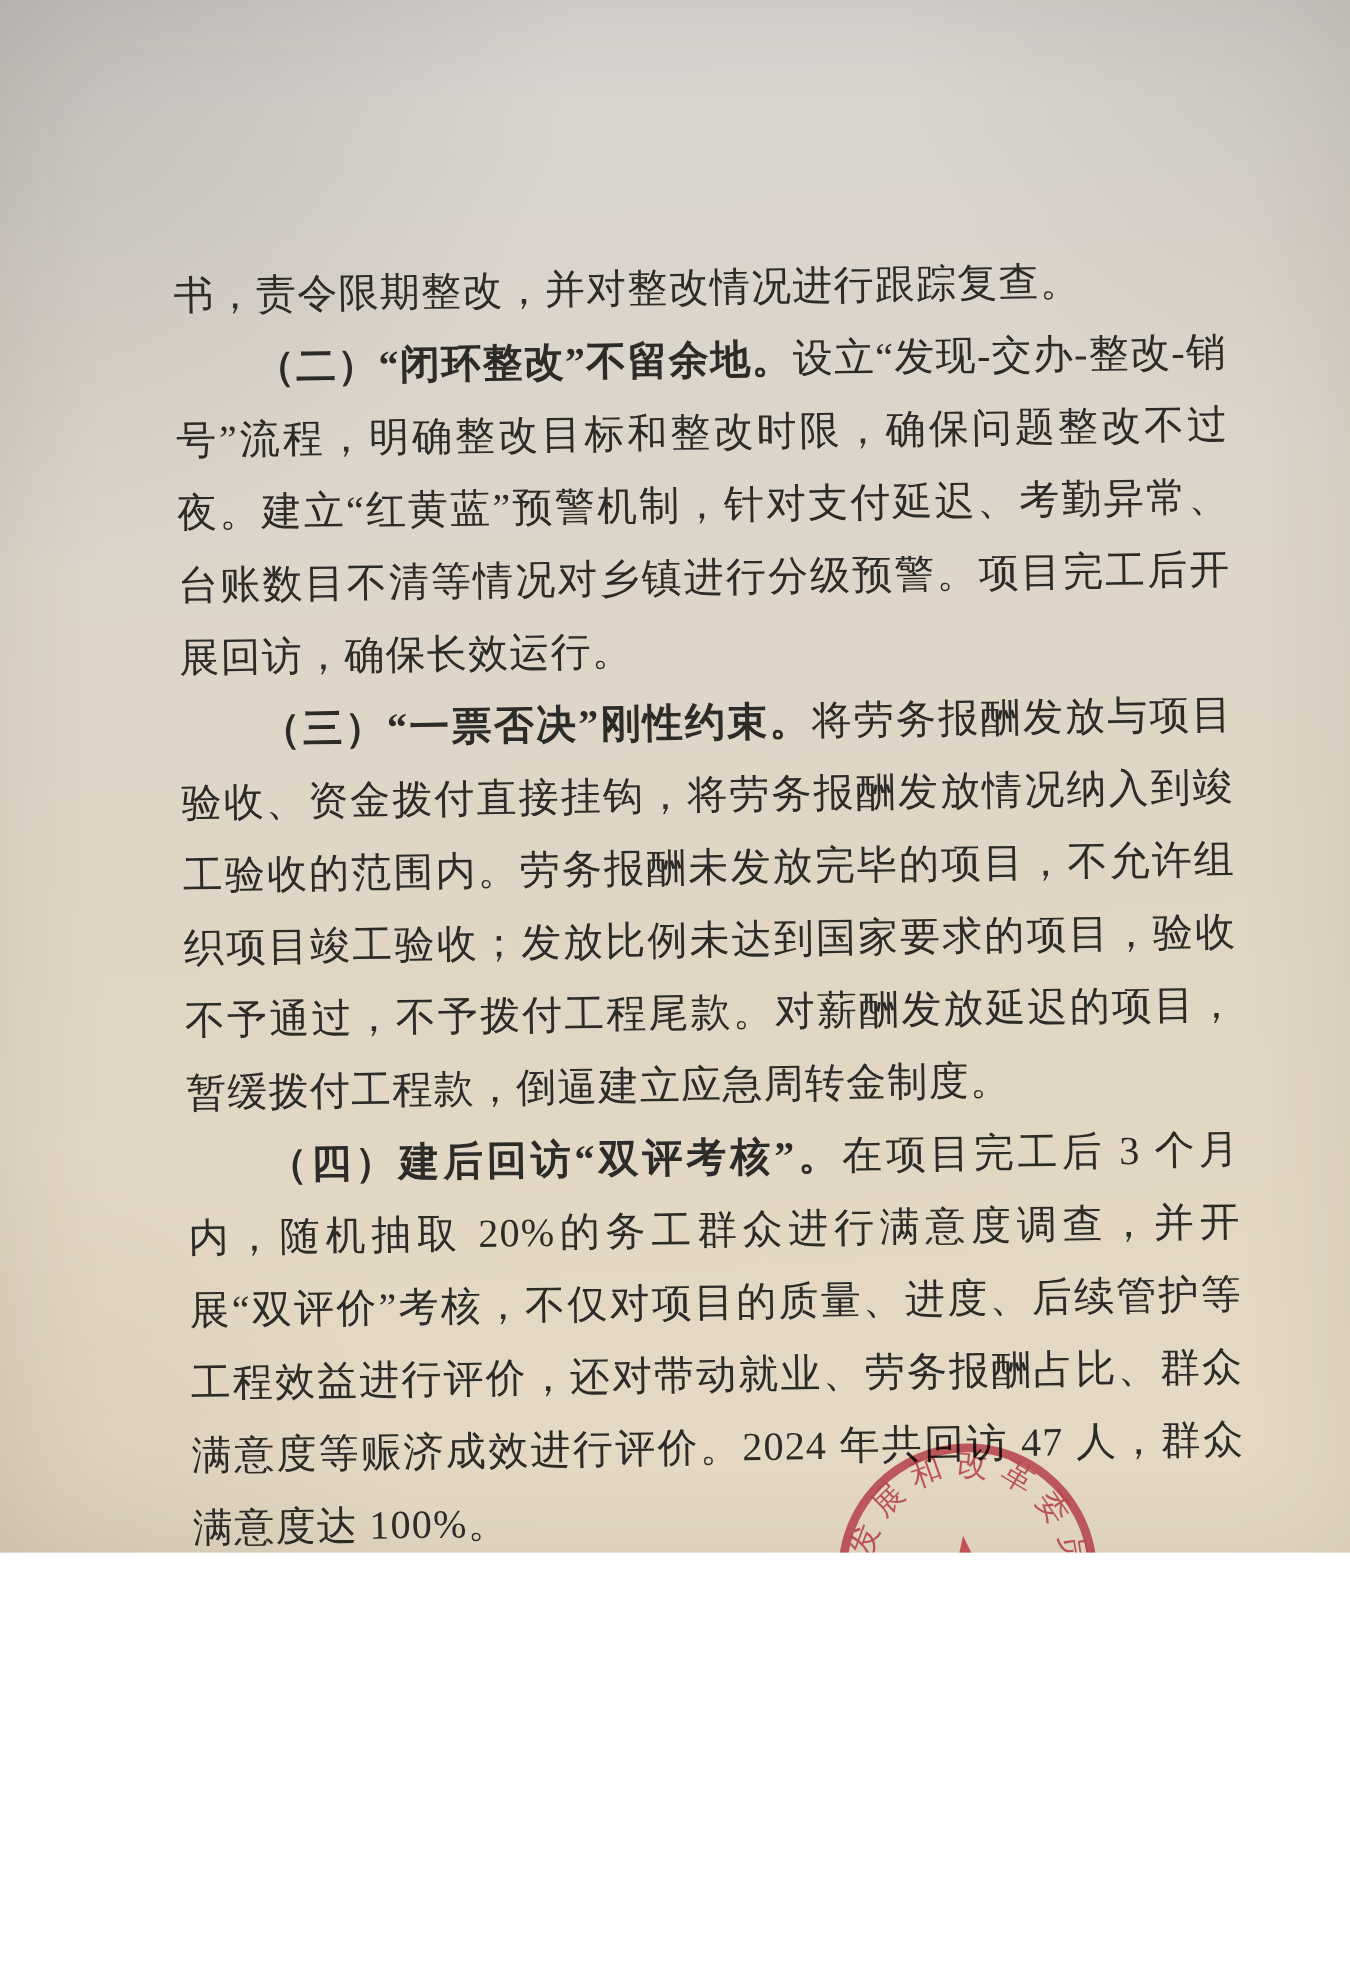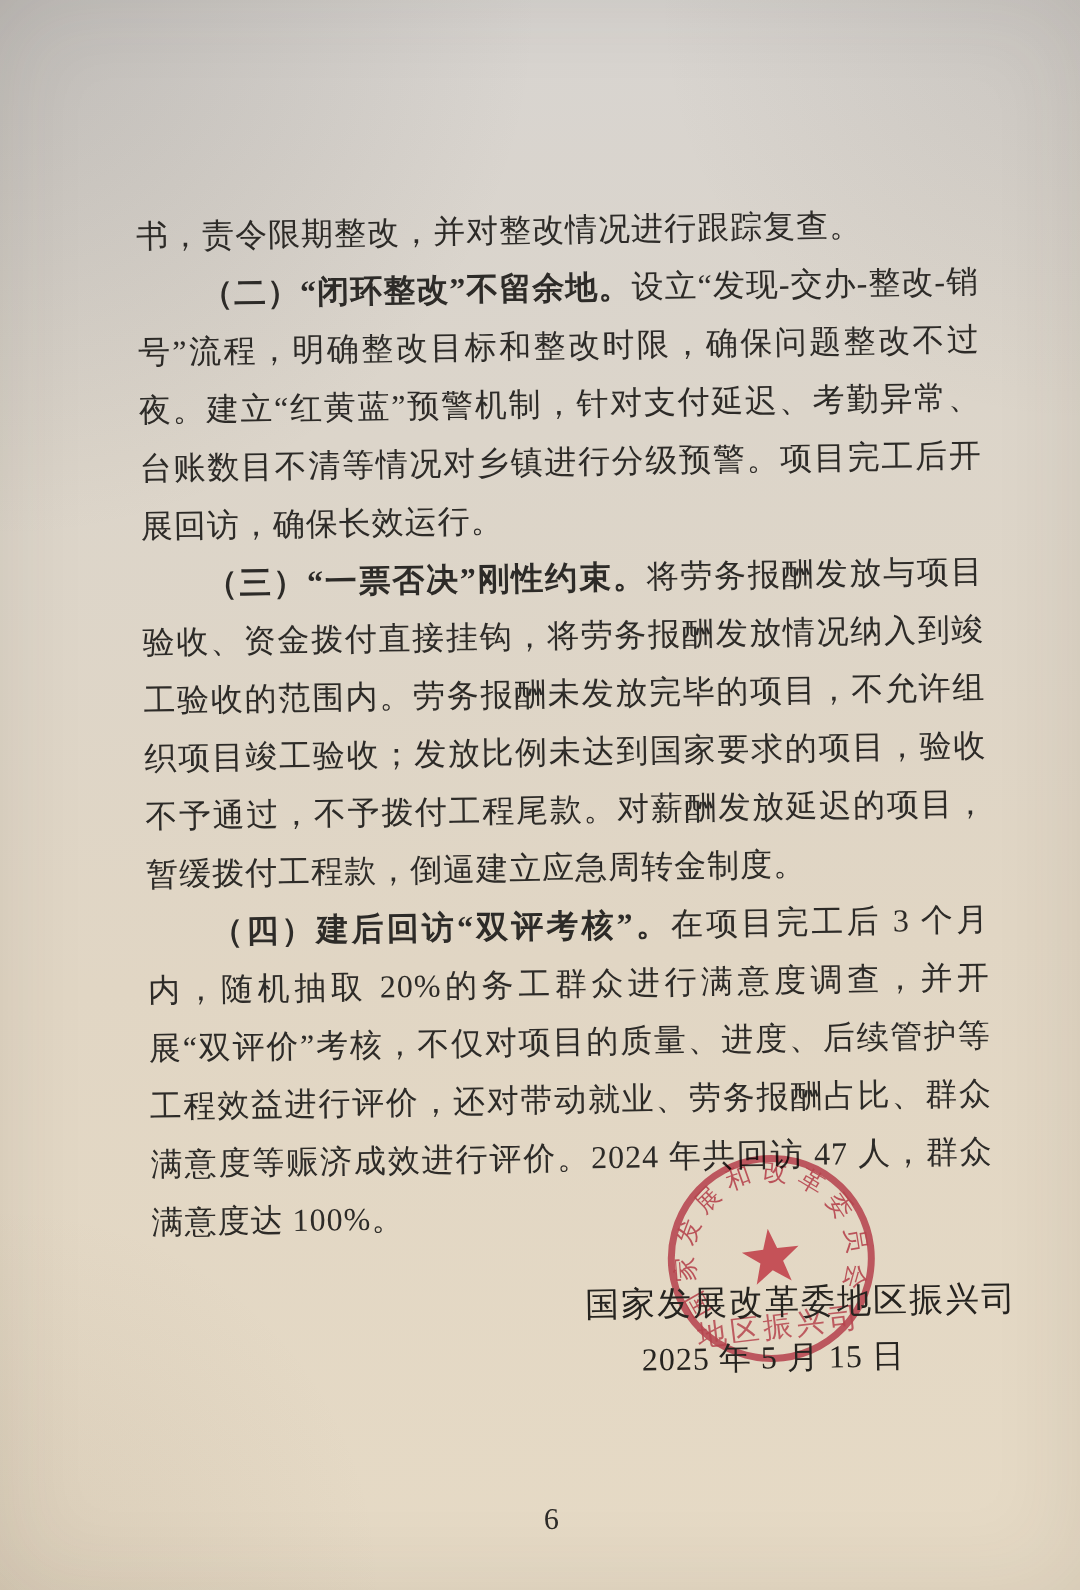--- a/index.html
+++ b/index.html
@@ -3,21 +3,21 @@
 <meta charset="utf-8">
 <style>
   html, body { margin: 0; padding: 0; }
   body {
     width: 1080px; height: 1590px;
     font-family: "Liberation Serif", "DejaVu Serif", serif;
     overflow: hidden;
   }
   .page {
     position: relative;
-    width: 1080px; height: 1590px;
+    width: 1080px; height: 1242px;
     background:
       radial-gradient(circle at 0% 0%, rgba(95,90,84,0.20), transparent 28%),
       radial-gradient(circle at 100% 0%, rgba(95,90,84,0.12), transparent 22%),
       radial-gradient(circle at 0% 100%, rgba(120,100,80,0.10), transparent 20%),
       linear-gradient(176deg, #d7d4d1 0%, #dcd5ca 28%, #e1d6c4 60%, #e6dac5 100%);
     box-shadow: inset 0 0 90px rgba(60,50,40,0.10);
     overflow: hidden;
   }
   .content-layer {
     position: absolute;

